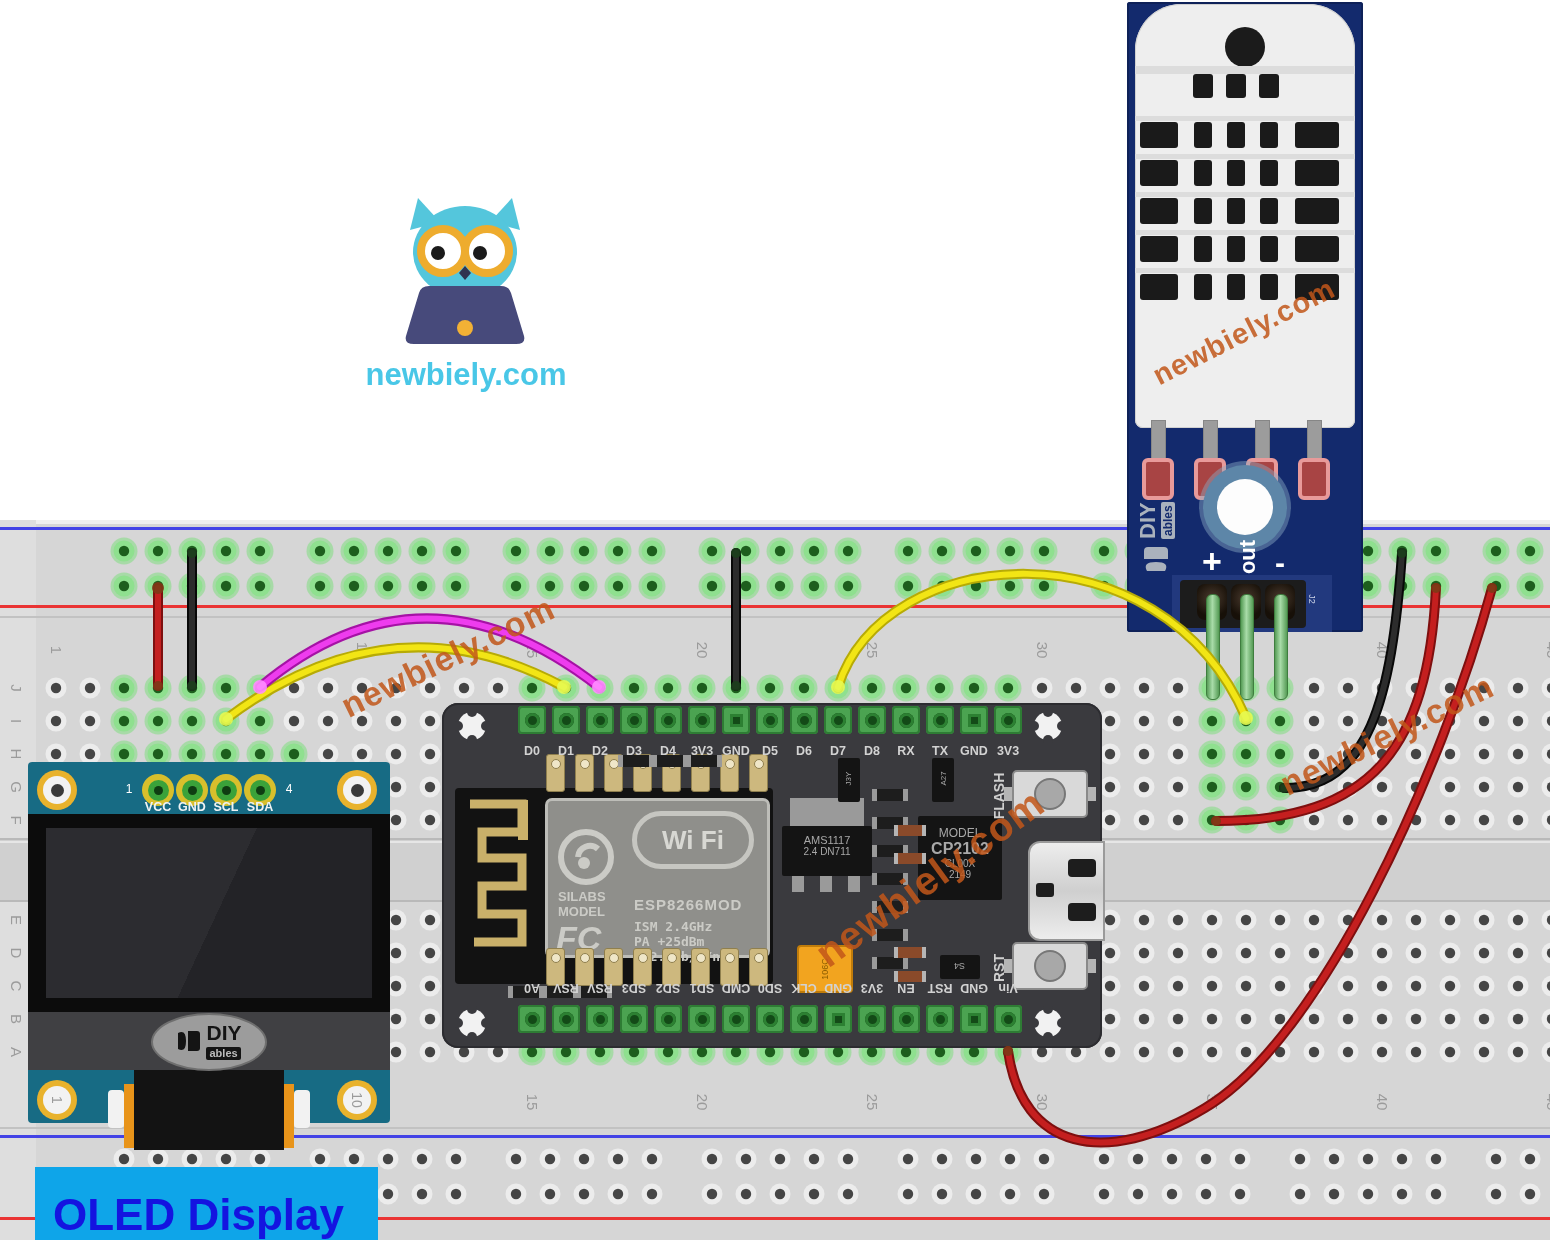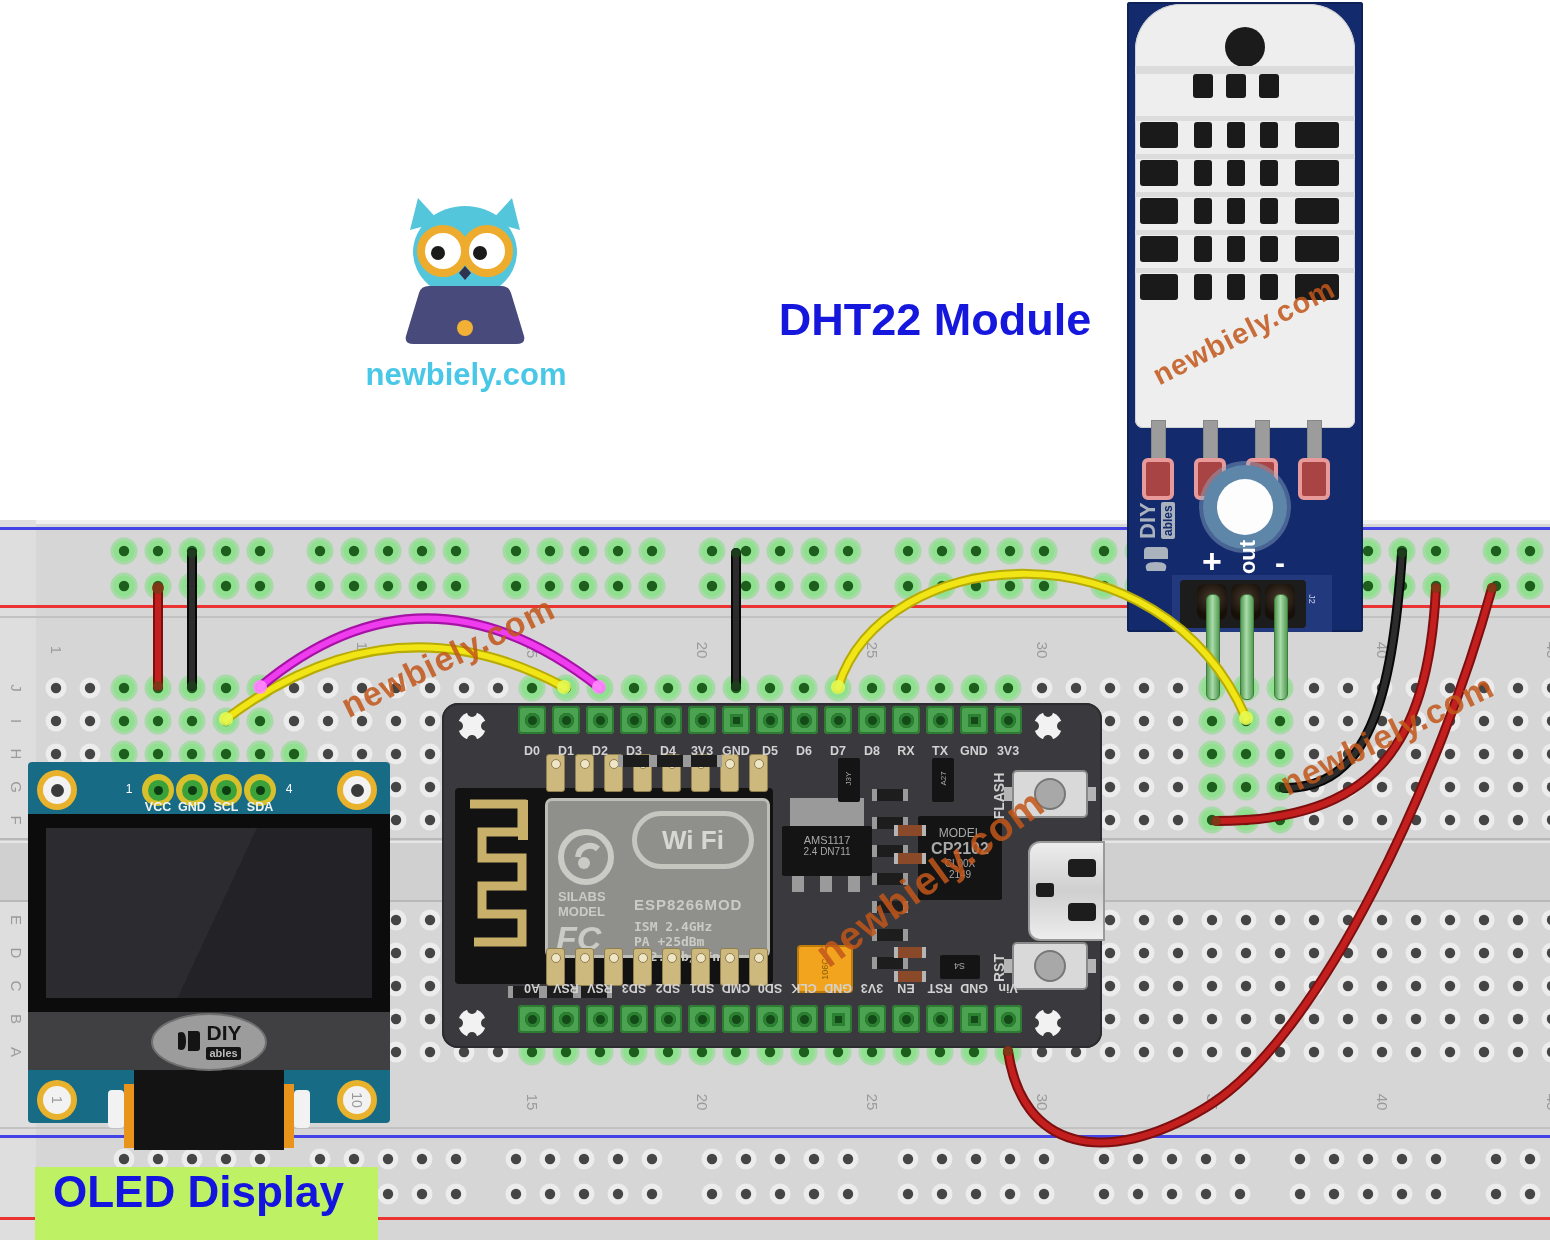--- a/index.html
+++ b/index.html
@@ -52,21 +52,21 @@
   .vent{position:absolute;background:#1a1a1a;border-radius:3px;}
   .vband{position:absolute;left:0;width:220px;height:5px;background:#dcdcdc;}
   .leg{position:absolute;width:13px;height:48px;background:#9c9c9c;border:1px solid #868686;top:420px;}
   .pad{position:absolute;width:32px;height:42px;top:458px;background:#a84444;border:4px solid #e89a9a;border-radius:6px;box-sizing:border-box;}
   .hdr-hole{position:absolute;width:30px;height:36px;border-radius:8px;background:radial-gradient(circle at 50% 40%,#4a3a2e 0%,#171008 70%);}
   .gpin{position:absolute;width:12px;background:linear-gradient(90deg,#569c56,#a9dca9 45%,#569c56);border:1px solid #3f7d3f;border-radius:6px;}
   .dht-wlab{position:absolute;color:#fff;font-weight:bold;text-align:center;}
   
   .caption{position:absolute;z-index:9;font-weight:bold;color:#1517dd;}
   .wm{position:absolute;z-index:8;font-weight:bold;color:#c2571a;opacity:.85;white-space:nowrap;letter-spacing:1px;}
-  #oled-caption-box{position:absolute;z-index:9;left:35px;top:1167px;width:343px;height:73px;background:#bef264;display:flex;align-items:flex-start;}
+  #oled-caption-box{position:absolute;z-index:9;left:35px;top:1167px;width:343px;height:73px;background:#0ea5e9;display:flex;align-items:flex-end;}
   #oled-caption-box span{font-size:44px;font-weight:bold;color:#1414e0;margin-left:18px;white-space:nowrap;}
   #logo{position:absolute;z-index:9;left:346px;top:196px;width:240px;height:200px;text-align:center;}
   #logo .txt{font-size:31px;font-weight:bold;color:#49c7e7;margin-top:2px;}
 </style>
 </head>
 <body>
 
 <div id="stage" class="noselect">
 
   <svg id="bb" viewBox="0 520 1550 720">
@@ -1934,21 +1934,20 @@
       <circle cx="1008" cy="1051" r="5" fill="#7c3a16" opacity="0.9"></circle>
         <circle cx="1492" cy="588" r="5" fill="#7c3a16" opacity="0.9"></circle>
     </g>
   </svg>
 
   <div class="wm" style="left:448px;top:657px;font-size:34px;transform:translate(-50%,-50%) rotate(-26deg);">newbiely.com</div>
   <div class="wm" style="left:930px;top:878px;font-size:40px;transform:translate(-50%,-50%) rotate(-36deg);">newbiely.com</div>
   <div class="wm" style="left:1244px;top:332px;font-size:29px;transform:translate(-50%,-50%) rotate(-27deg);">newbiely.com</div>
   <div class="wm" style="left:1387px;top:735px;font-size:34px;transform:translate(-50%,-50%) rotate(-26deg);">newbiely.com</div>
 
-  <div class="caption" style="left:935px;top:320px;font-size:45px;transform:translate(-50%,-50%);white-space:nowrap;">DHT22 Module</div>
   <div id="oled-caption-box">
     <span>OLED Display</span>
   </div>
 
   <div id="logo">
     <svg width="140" height="155" viewBox="0 0 140 155">
       <path d="M22,2 L44,26 L14,34 Z" fill="#54c6dc"></path>
       <path d="M116,2 L94,26 L124,34 Z" fill="#54c6dc"></path>
       <ellipse cx="69" cy="56" rx="52" ry="46" fill="#54c6dc"></ellipse>
       <circle cx="47" cy="55" r="22" fill="#ffffff" stroke="#eeac2e" stroke-width="8"></circle>

